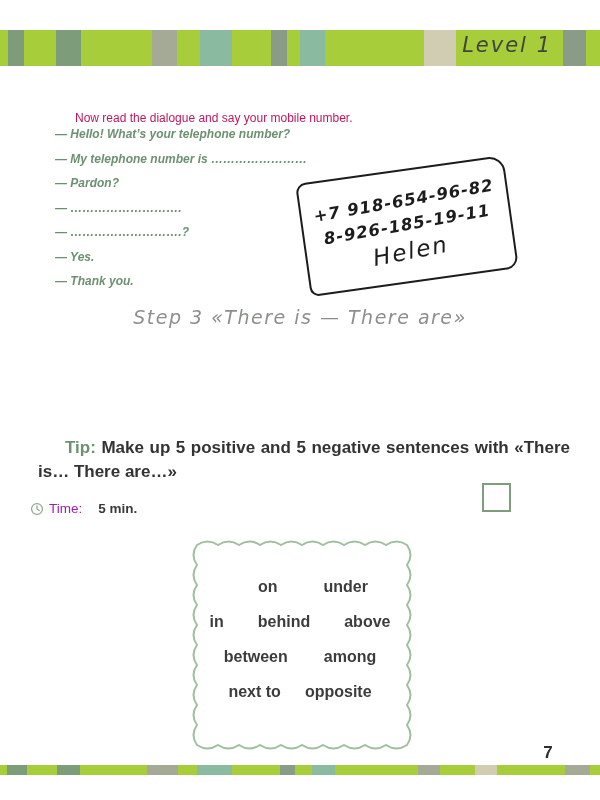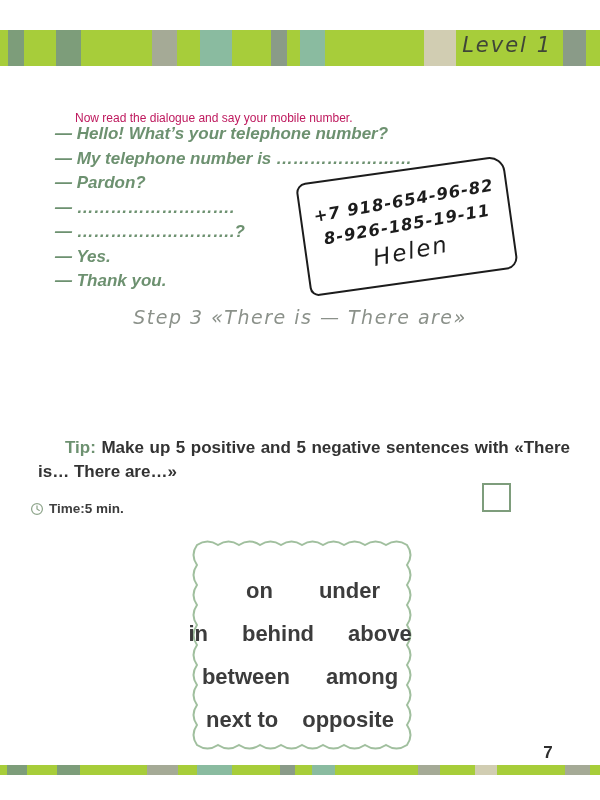--- a/index.html
+++ b/index.html
@@ -19,21 +19,21 @@
     font-size:21px; color:#3f4538; letter-spacing:2px;
   }
   
   .intro {
     position:absolute; top:84px; left:30px; right:30px;
     font-size:12px; line-height:22px; text-indent:45px; color:#be185d;margin-top:23px;
   }
   
   .dialogue { position:absolute; top:122px; left:55px; }
   .dialogue-line {
-    font-size:17px; font-weight:bold; font-style:italic;
+    font-size:12px; font-weight:bold; font-style:italic;
     color:#6d9170; line-height:24.5px;
   }
   
   .note {
     position:absolute; left:302px; top:169px; width:210px; height:114px;
     border:2.5px solid #1c1c1c; border-radius:10px 16px 12px 9px;
     transform:rotate(-8deg); background:#ffffff;
     display:flex; flex-direction:column; justify-content:center; align-items:center;
     padding-top:2px; z-index:1;
   }
@@ -70,32 +70,32 @@
   .checkbox {
     position:absolute; left:482px; top:483px; width:29px; height:29px;
     border:2px solid #7e9d7c; background:#ffffff;
   }
   
   .time-row {
     position:absolute; top:501px; left:30px; display:flex; align-items:center;
     font-size:13.5px;
   }
   .clock-icon { width:14px; height:14px; margin-right:5px; }
-  .time-label { color:#404040; margin-right:0;font-weight:bold; }
+  .time-label { color:#a21caf; margin-right:16px; }
   .time-value { color:#3a3a3a; font-weight:bold; }
   
   .prep-box { position:absolute; left:185px; top:534px; width:230px; height:224px; }
   .prep-box svg { position:absolute; left:0; top:0; }
   .prep-words {
     position:absolute; left:14px; top:44px; width:202px;
     display:flex; flex-direction:column; gap:17px;
   }
   .prep-row {
     display:flex; justify-content:center; align-items:center;
-    font-size:22px; font-weight:bold; color:#3c3c3c;
+    font-size:16px; font-weight:bold; color:#3c3c3c;
   }
   .prep-row-0 { gap:46px; padding-left:26px; }
   .prep-row-1 { gap:34px;align-items:flex-end; }
   .prep-row-2 { gap:36px; }
   .prep-row-3 { gap:24px; }
   
   .page-number {
     position:absolute; left:528px; top:743px; width:40px; text-align:center;
     font-size:17px; font-weight:bold; color:#2e2e2e;
   }

